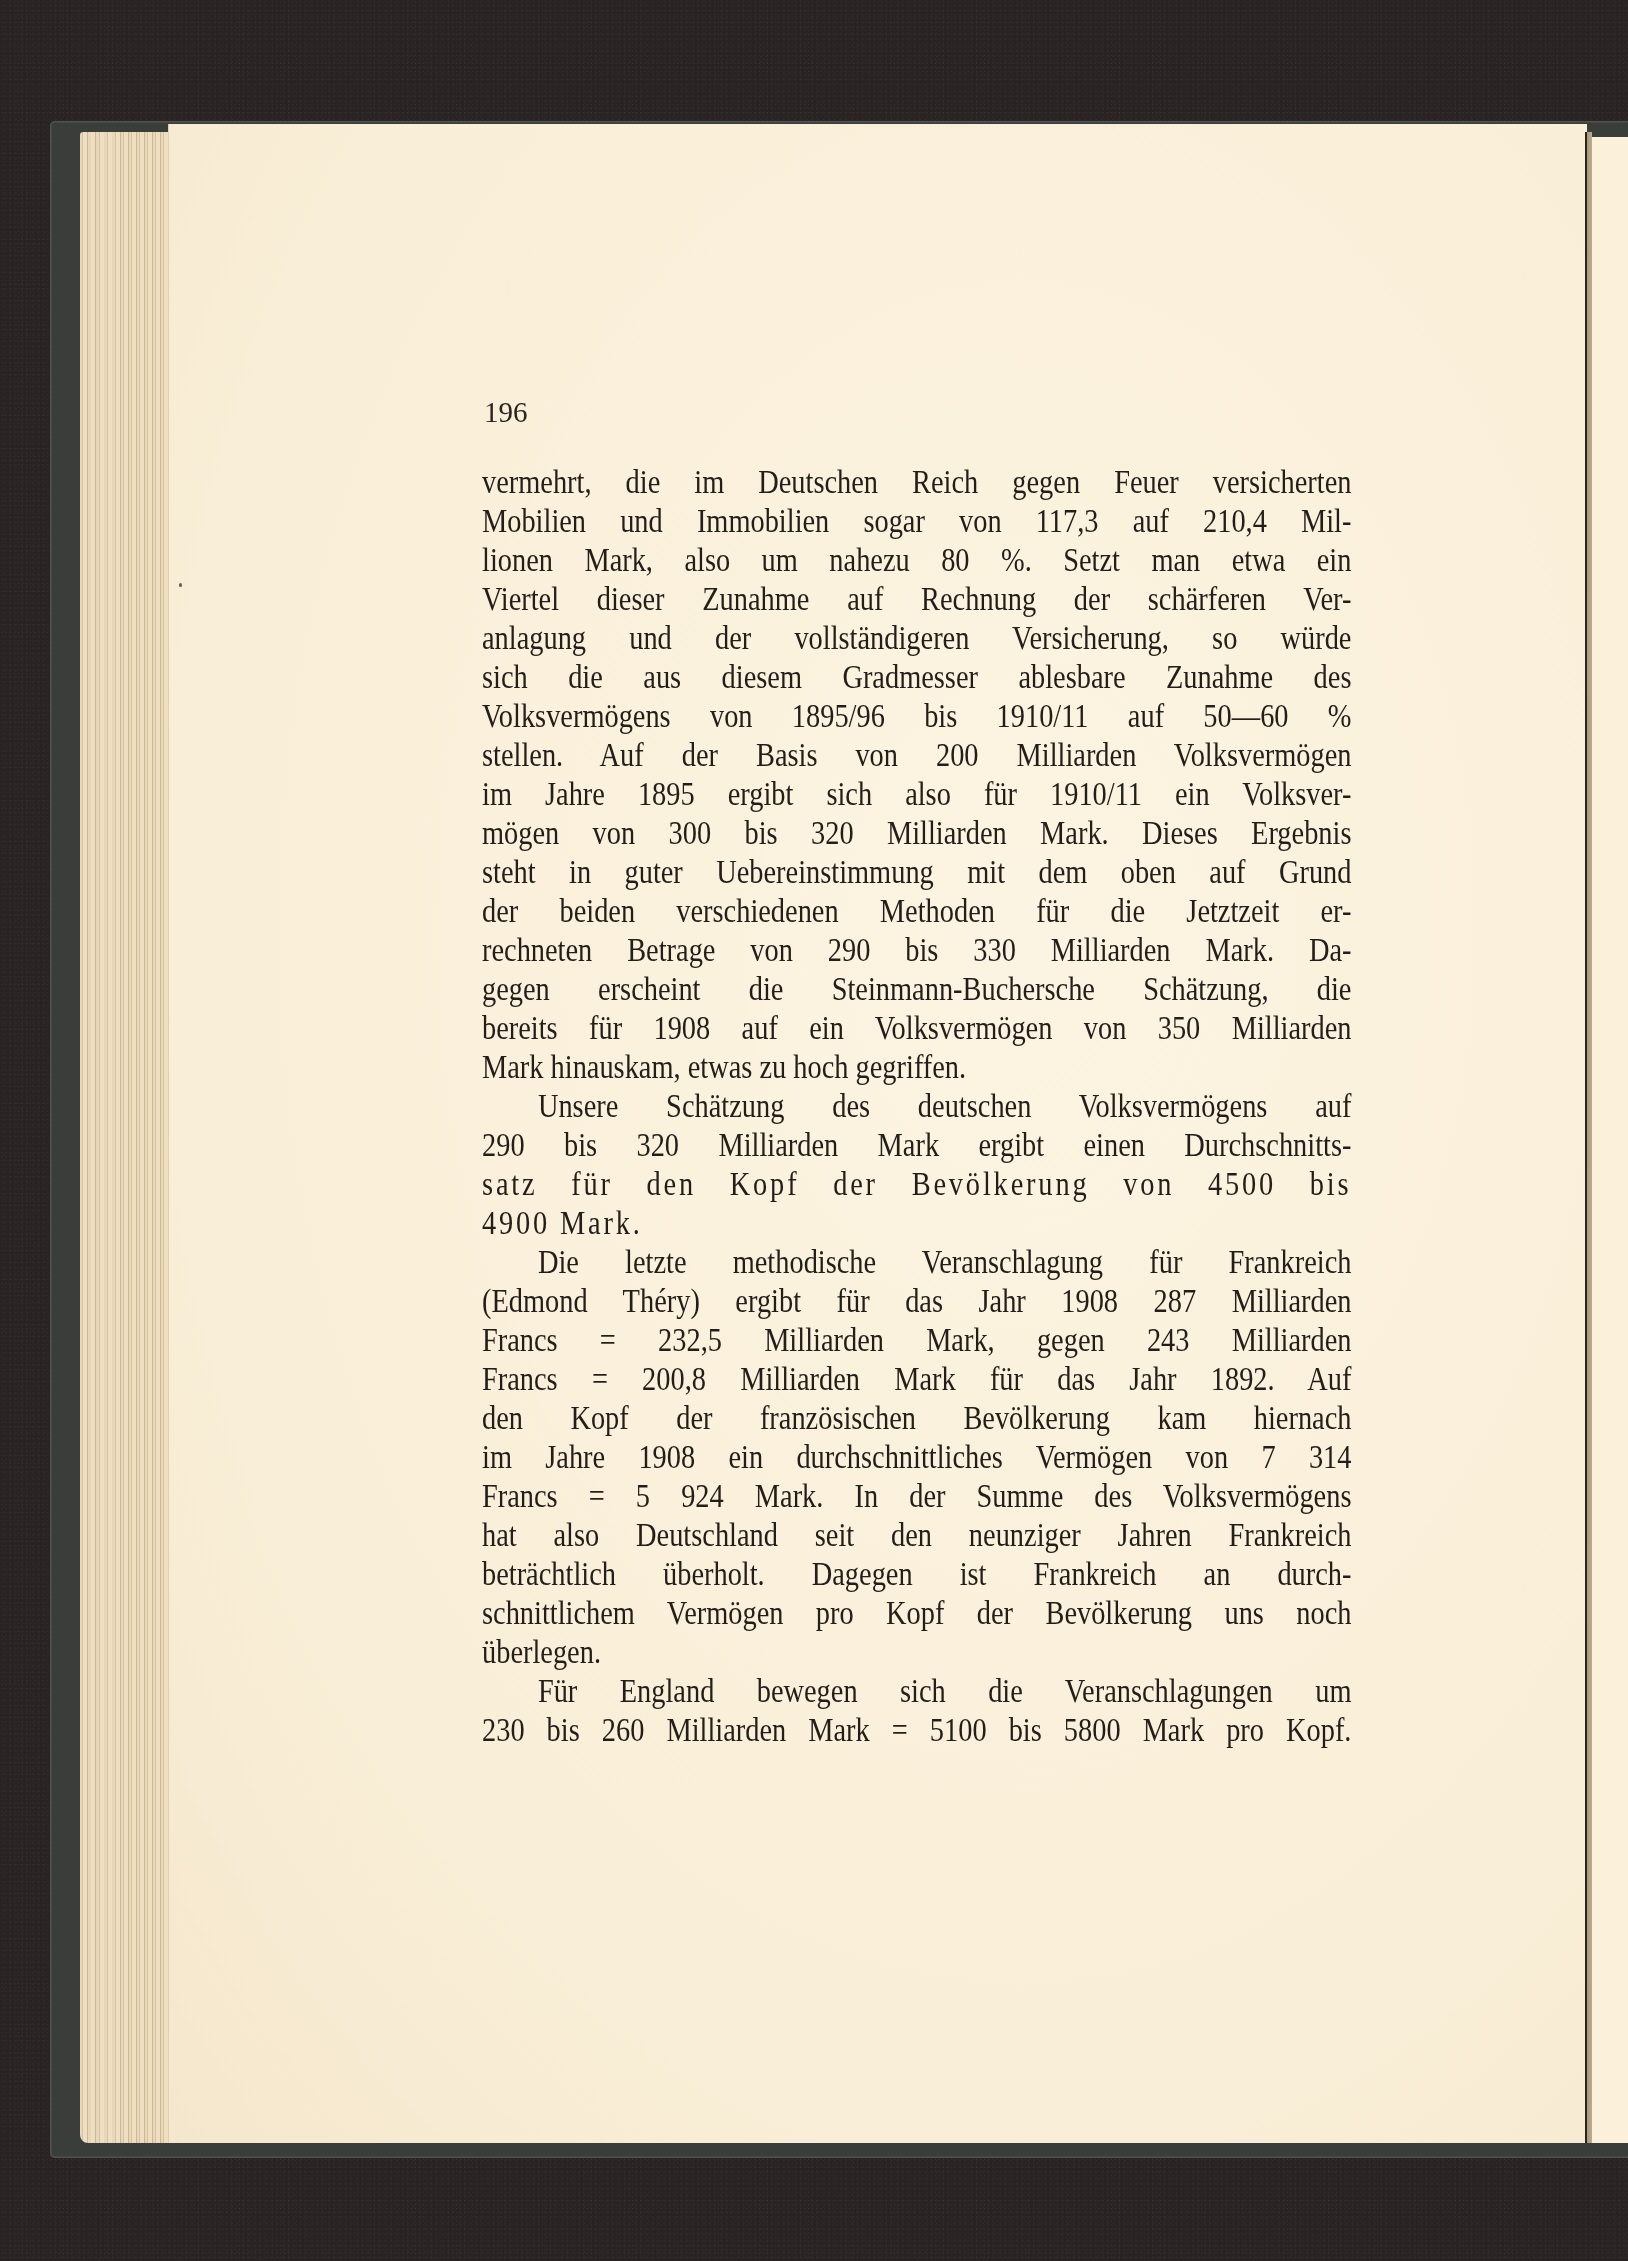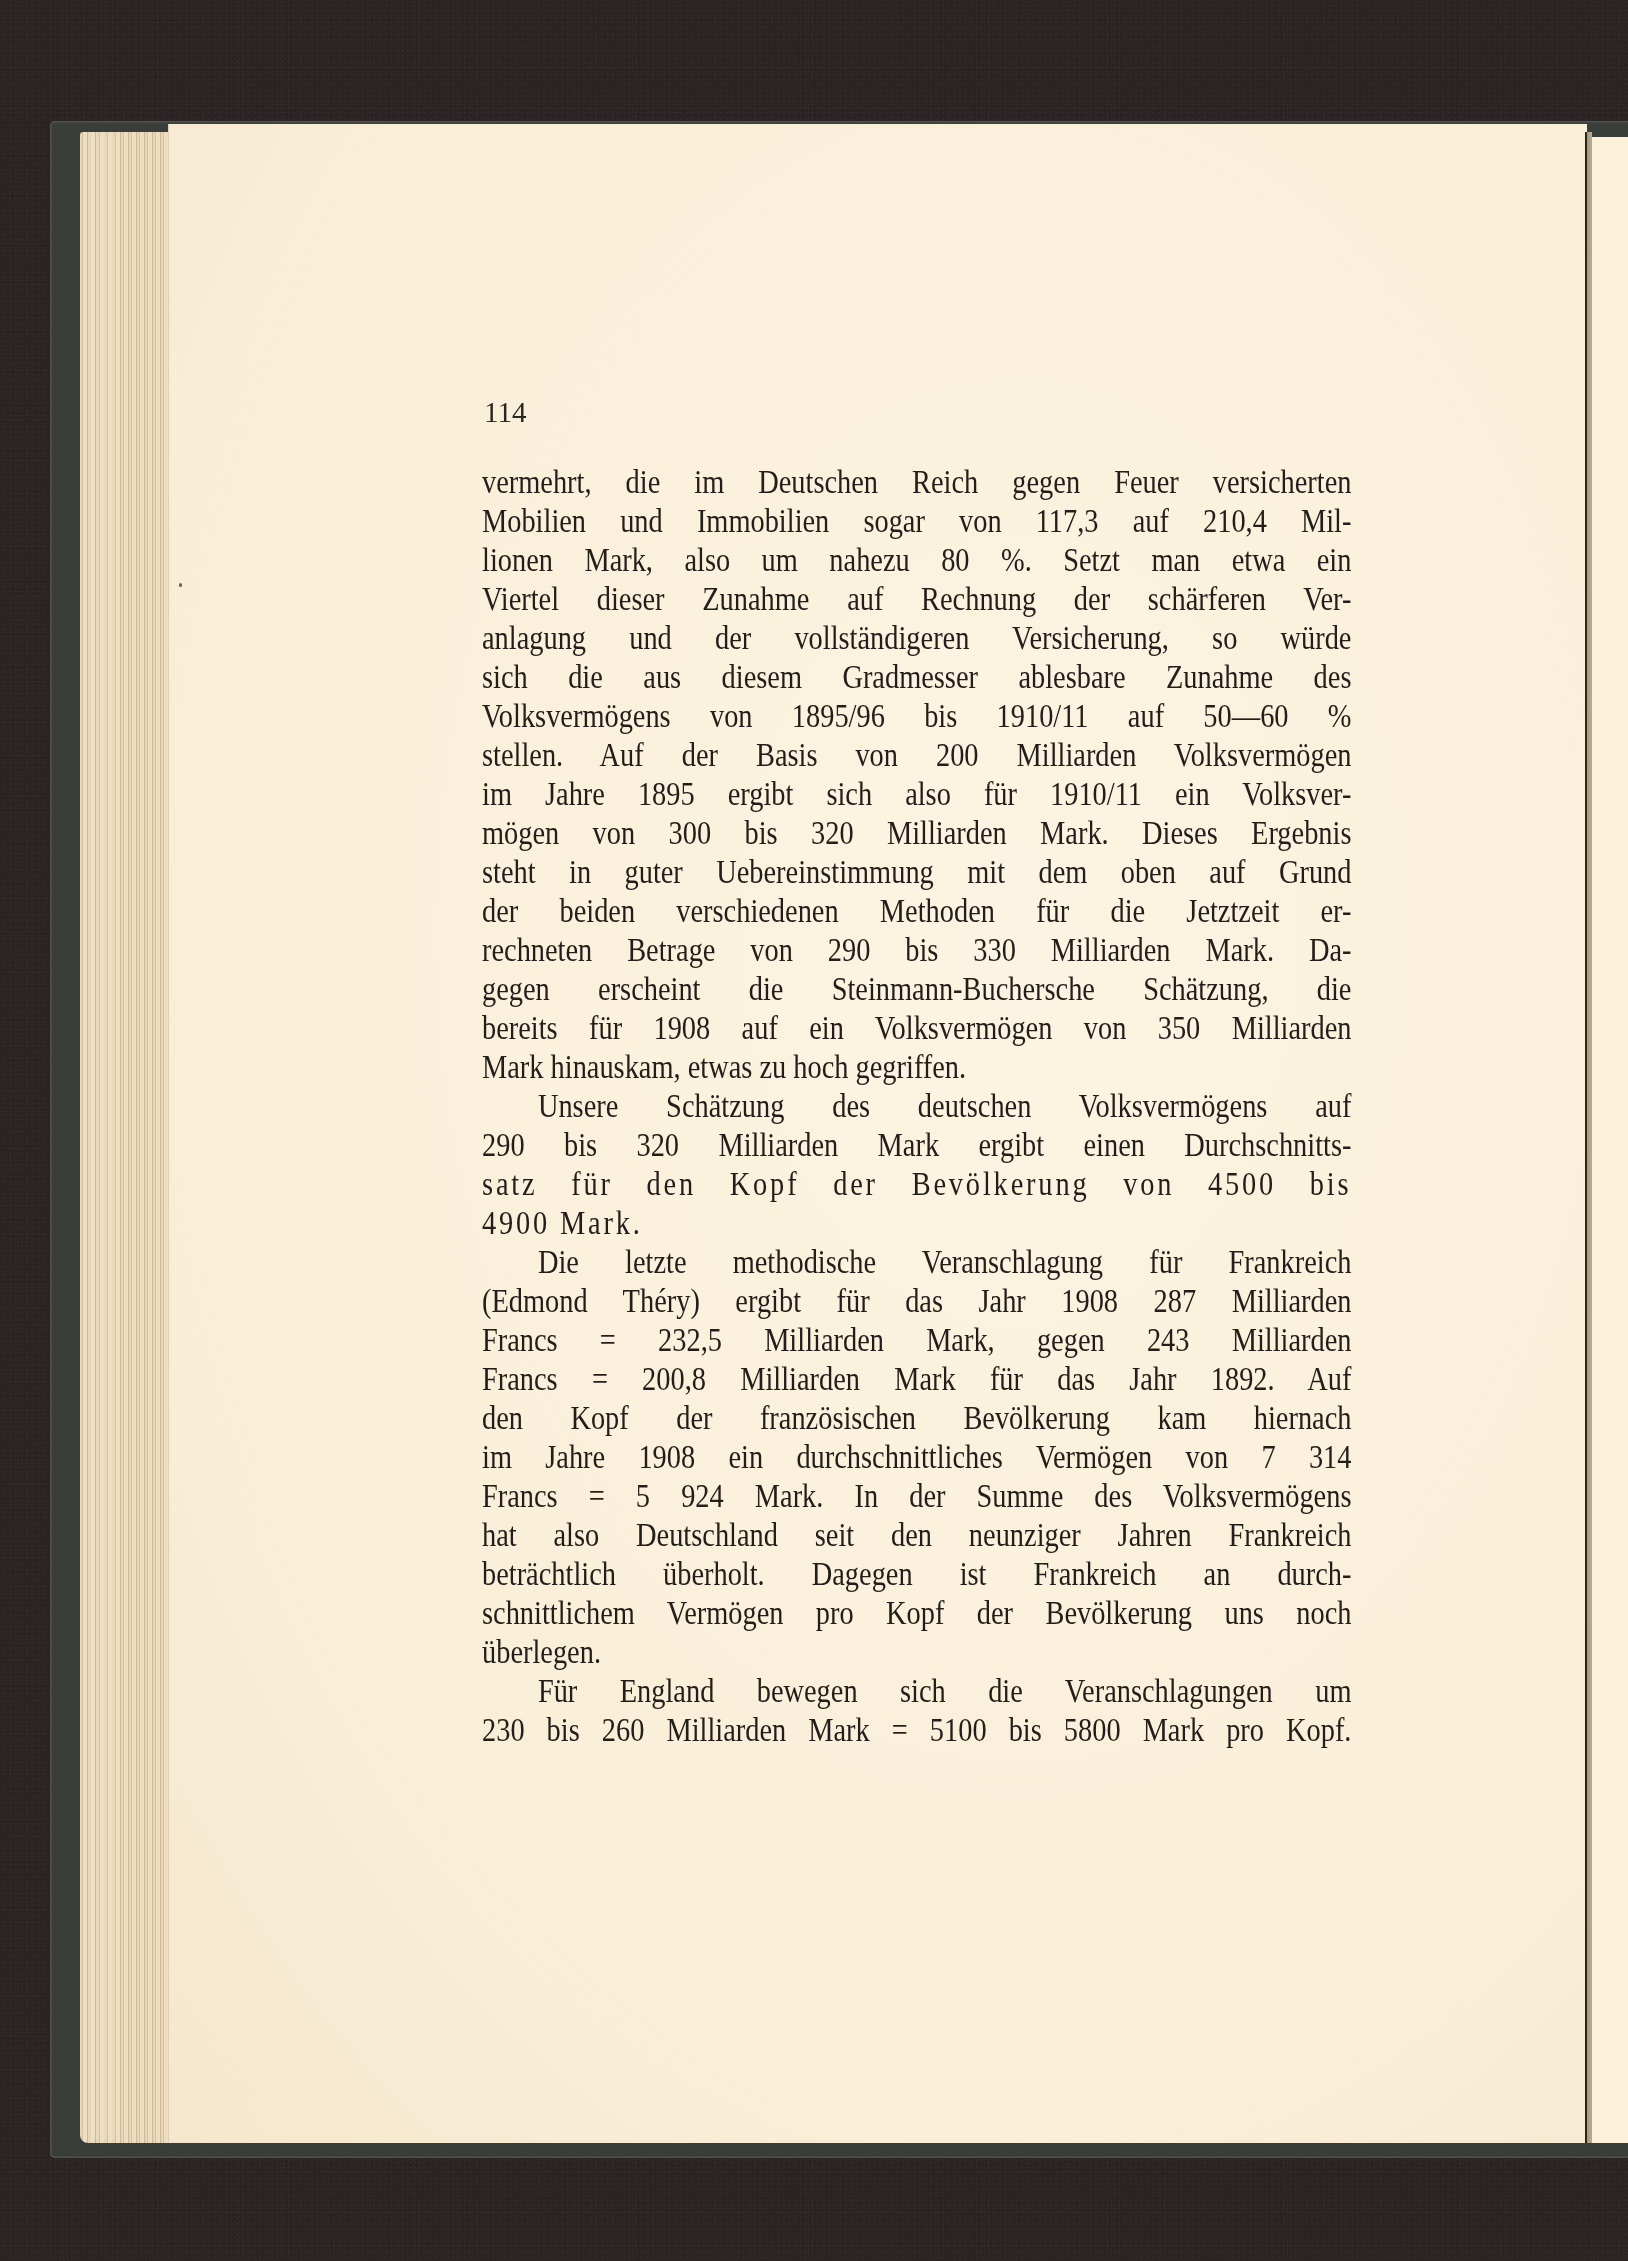--- a/index.html
+++ b/index.html
@@ -117,21 +117,21 @@
 </head>
 <body>
 
 <div class="cover"></div>
 <div class="page-stack"></div>
 <div class="page"></div>
 <div class="gutter"></div>
 <div class="facing-page"></div>
 <div class="speck"></div>
 
-<div class="page-number">114</div>
+<div class="page-number">196</div>
 
 <div class="text-block">
 
   <div>
     <span class="line">vermehrt, die im Deutschen Reich gegen Feuer versicherten</span>
     <span class="line">Mobilien und Immobilien sogar von 117,3 auf 210,4 Mil-</span>
     <span class="line">lionen Mark, also um nahezu 80 %. Setzt man etwa ein</span>
     <span class="line">Viertel dieser Zunahme auf Rechnung der schärferen Ver-</span>
     <span class="line">anlagung und der vollständigeren Versicherung, so würde</span>
     <span class="line">sich die aus diesem Gradmesser ablesbare Zunahme des</span>

